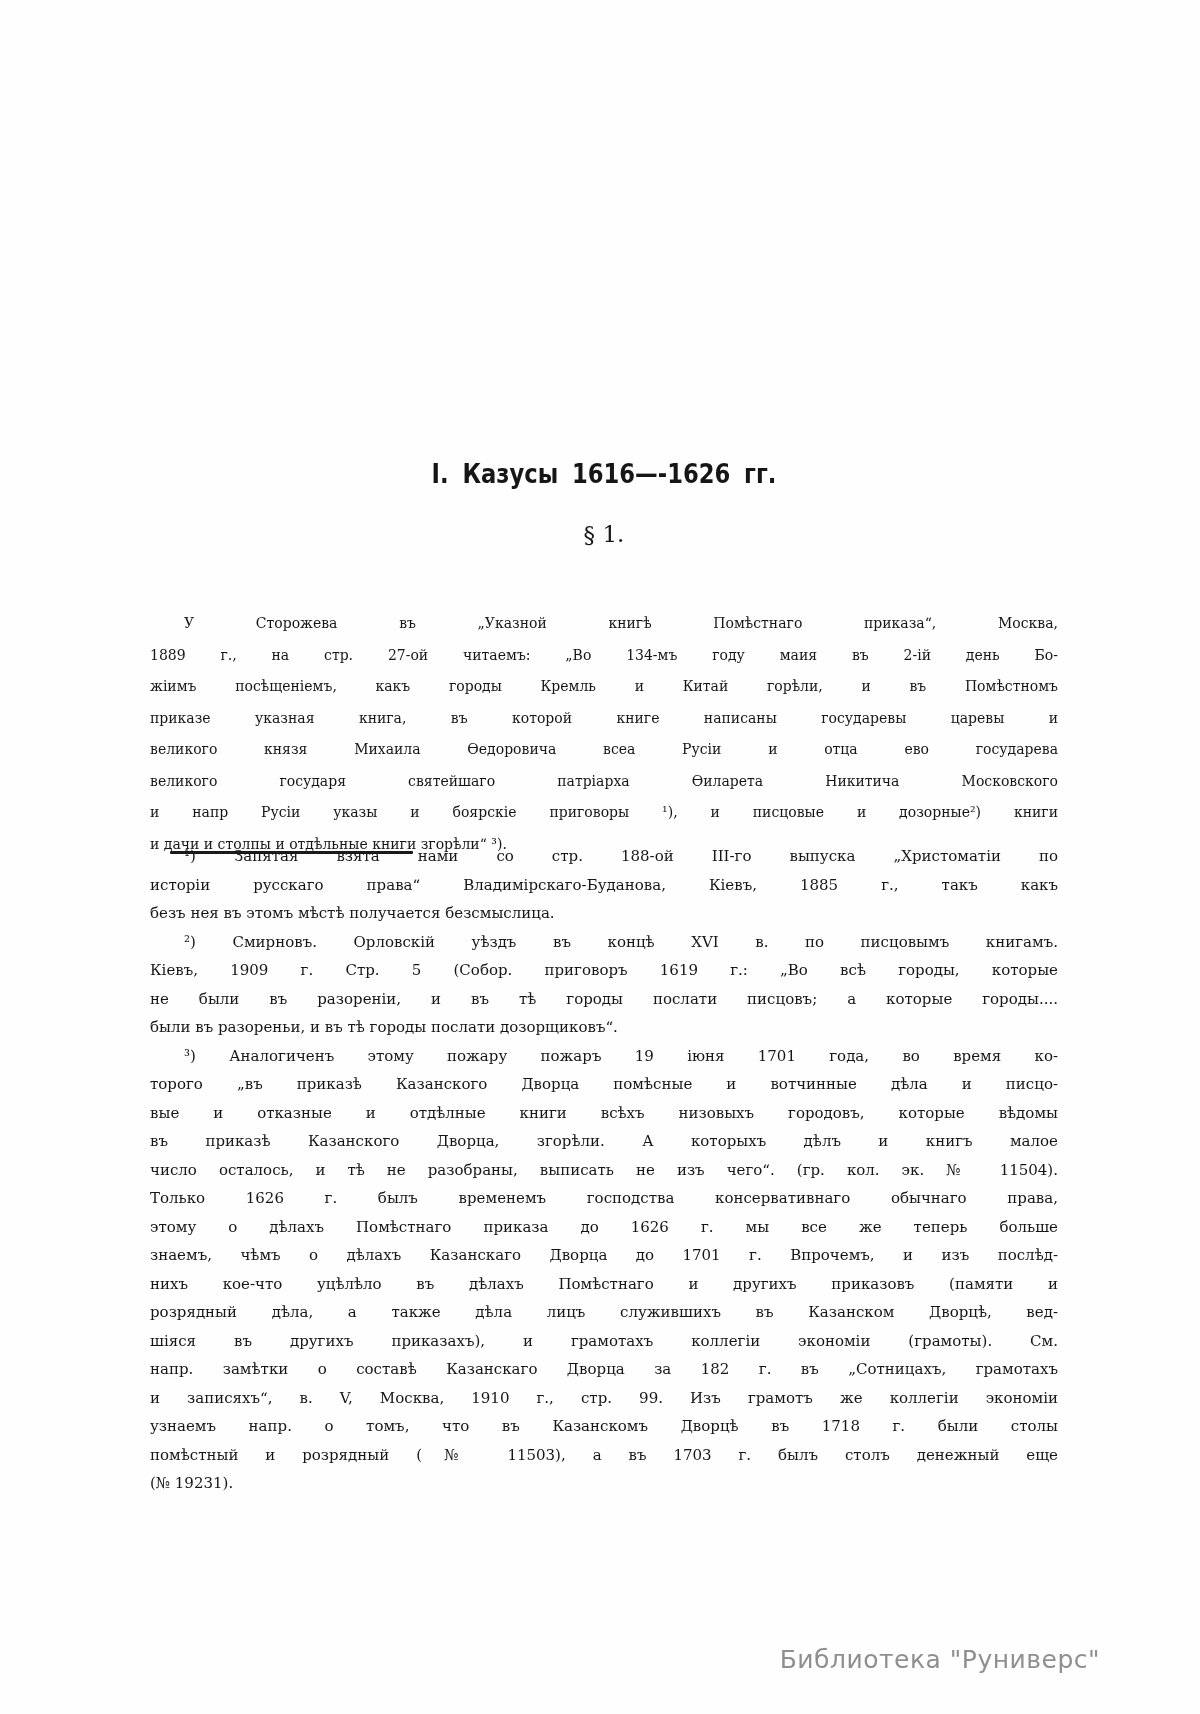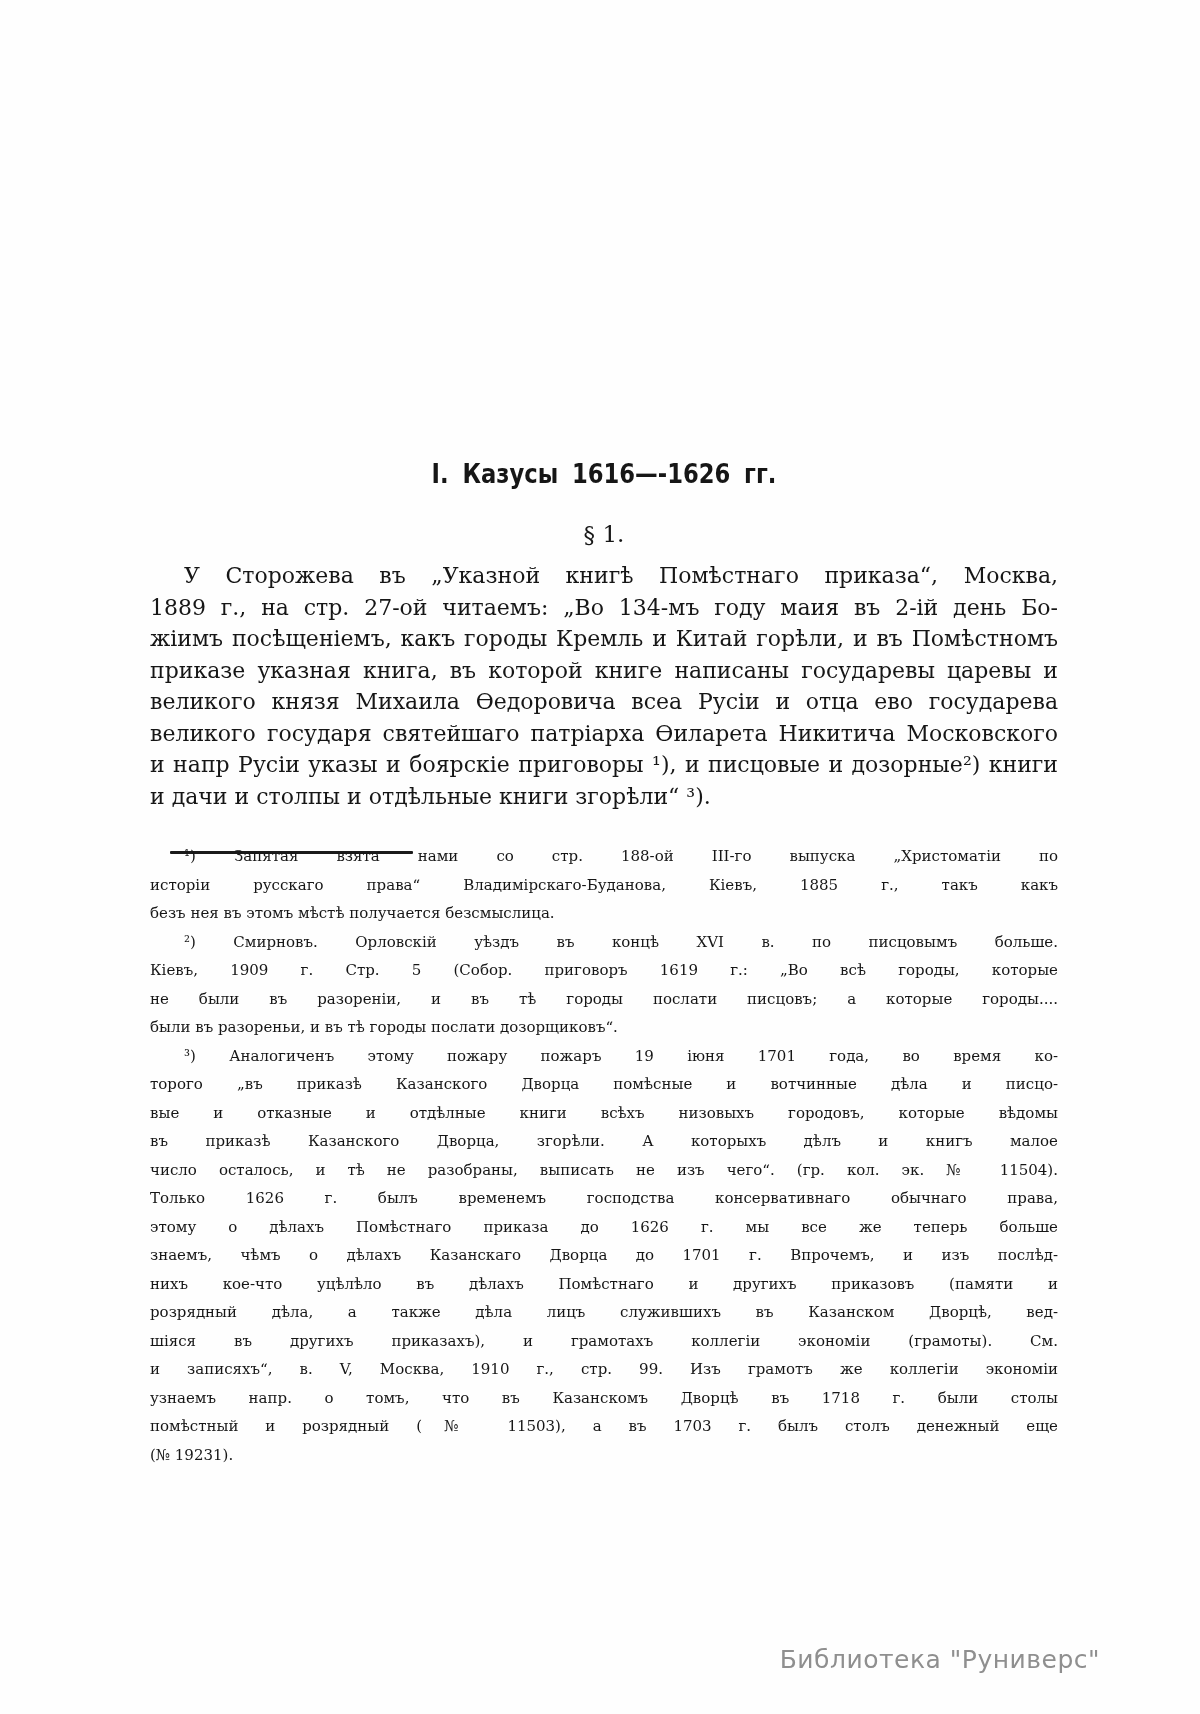--- a/index.html
+++ b/index.html
@@ -45,22 +45,22 @@
     white-space: normal;
     overflow: hidden;
   }
   .para .tline.last {
     text-align-last: left;
   }
   .para .tline:first-child {
     text-indent: 34px;
   }
   .main-para {
-    top: 560px;
-    font-size: 22px;
+    top: 608px;
+    font-size: 14px;
     line-height: 31.5px;
   }
   .fn-rule {
     position: absolute;
     left: 170px;
     top: 851px;
     width: 243px;
     height: 2.5px;
     background: #1a1a1a;
     border-radius: 1px;
@@ -102,37 +102,38 @@
 
   <div class="fn-rule"></div>
 
   <div class="textcol footnotes">
     <div class="para fn">
         <div class="tline">¹) Запятая взята нами со стр. 188-ой III-го выпуска „Христоматіи по</div>
         <div class="tline">исторіи русскаго права“ Владимірскаго-Буданова, Кіевъ, 1885 г., такъ какъ</div>
         <div class="tline last">безъ нея въ этомъ мѣстѣ получается безсмыслица.</div>
       </div>
     <div class="para fn">
-        <div class="tline">²) Смирновъ. Орловскій уѣздъ въ концѣ XVI в. по писцовымъ больше.</div>
+        <div class="tline">²) Смирновъ. Орловскій уѣздъ въ концѣ XVI в. по писцовымъ книгамъ.</div>
         <div class="tline">Кіевъ, 1909 г. Стр. 5 (Собор. приговоръ 1619 г.: „Во всѣ городы, которые</div>
         <div class="tline">не были въ разореніи, и въ тѣ городы послати писцовъ; а которые городы....</div>
         <div class="tline last">были въ разореньи, и въ тѣ городы послати дозорщиковъ“.</div>
       </div>
     <div class="para fn">
         <div class="tline">³) Аналогиченъ этому пожару пожаръ 19 іюня 1701 года, во время ко-</div>
         <div class="tline">торого „въ приказѣ Казанского Дворца помѣсные и вотчинные дѣла и писцо-</div>
         <div class="tline">вые и отказные и отдѣлные книги всѣхъ низовыхъ городовъ, которые вѣдомы</div>
         <div class="tline">въ приказѣ Казанского Дворца, згорѣли. А которыхъ дѣлъ и книгъ малое</div>
         <div class="tline">число осталось, и тѣ не разобраны, выписать не изъ чего“. (гр. кол. эк. № 11504).</div>
         <div class="tline">Только 1626 г. былъ временемъ господства консервативнаго обычнаго права,</div>
         <div class="tline">этому о дѣлахъ Помѣстнаго приказа до 1626 г. мы все же теперь больше</div>
         <div class="tline">знаемъ, чѣмъ о дѣлахъ Казанскаго Дворца до 1701 г. Впрочемъ, и изъ послѣд-</div>
         <div class="tline">нихъ кое-что уцѣлѣло въ дѣлахъ Помѣстнаго и другихъ приказовъ (памяти и</div>
         <div class="tline">розрядный дѣла, а также дѣла лицъ служившихъ въ Казанском Дворцѣ, вед-</div>
         <div class="tline">шіяся въ другихъ приказахъ), и грамотахъ коллегіи экономіи (грамоты). См.</div>
+        <div class="tline">напр. замѣтки о составѣ Казанскаго Дворца за 182 г. въ „Сотницахъ, грамотахъ</div>
         <div class="tline">и записяхъ“, в. V, Москва, 1910 г., стр. 99. Изъ грамотъ же коллегіи экономіи</div>
         <div class="tline">узнаемъ напр. о томъ, что въ Казанскомъ Дворцѣ въ 1718 г. были столы</div>
         <div class="tline">помѣстный и розрядный (№ 11503), а въ 1703 г. былъ столъ денежный еще</div>
         <div class="tline last">(№ 19231).</div>
       </div>
   </div>
 
   <div class="watermark">Библиотека "Руниверс"</div>
 
 </div>

